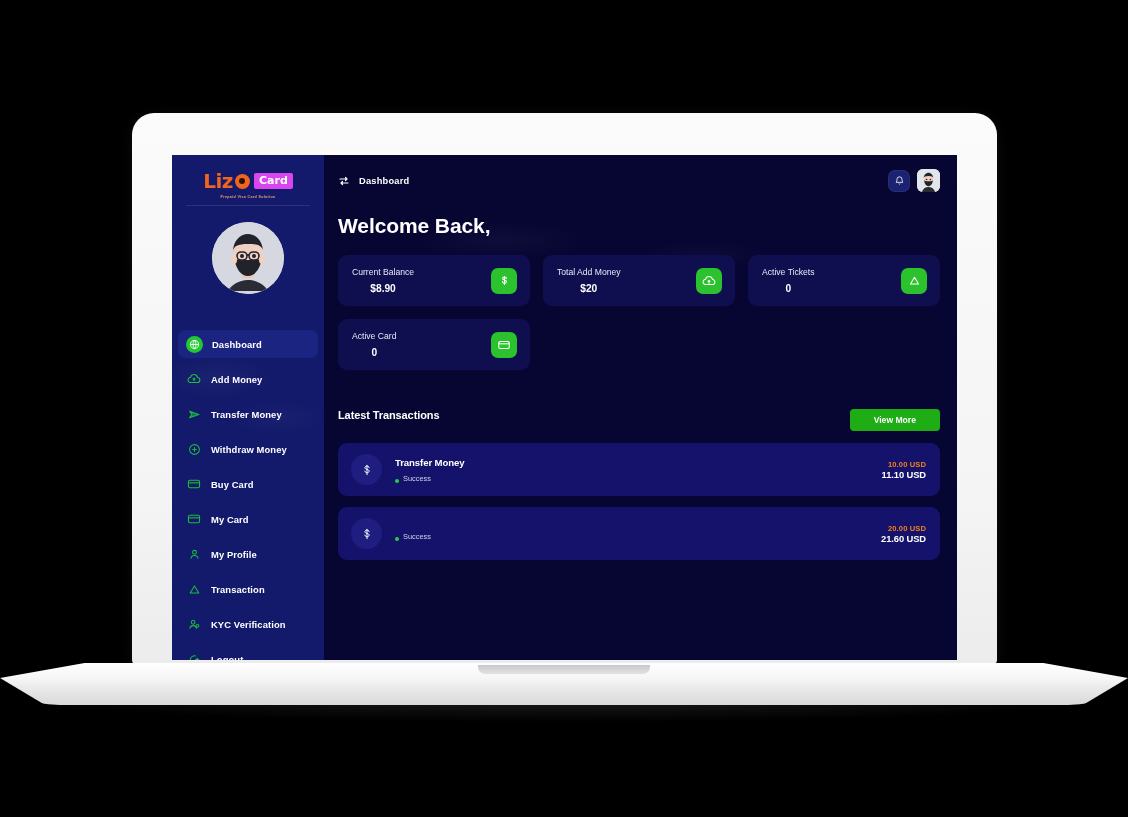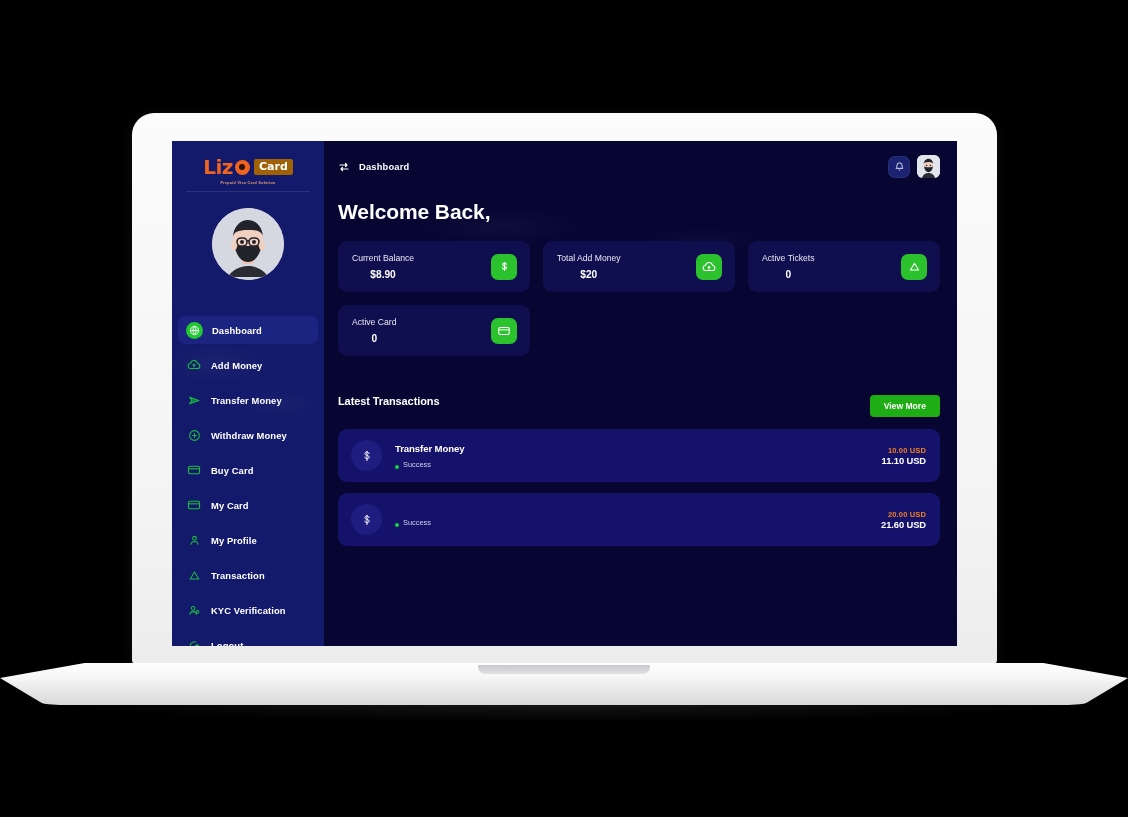--- a/index.html
+++ b/index.html
@@ -34,21 +34,21 @@
     border-radius:0 0 7px 7px;
   }
   #laptop-shadow {
     position:absolute; left:40px; top:700px;
     width:1048px; height:22px;
     background:radial-gradient(ellipse at 50% 0%, rgba(255,255,255,.10), rgba(255,255,255,0) 72%);
   }
 
   
   #screen {
-    position:absolute; left:172px; top:141px;
+    position:absolute; left:172px; top:155px;
     width:785px; height:505px;
     background:#070633;
     overflow:hidden;
     display:flex;
   }
 
   
   #sidebar {
     width:152px; height:100%;
     background:#131a6b;
@@ -72,21 +72,21 @@
   .logo-o {
     width:15px; height:15px; border-radius:50%;
     background:#f0641f; position:relative; margin:0 1px;
     display:inline-block;
   }
   .logo-o::after {
     content:""; position:absolute; left:4.5px; top:4.5px;
     width:6px; height:6px; border-radius:50%; background:#2a1205;
   }
   .logo-card {
-    background:#a16207; color:#ffffff; font-size:11px; font-weight:bold;
+    background:#d946ef; color:#ffffff; font-size:11px; font-weight:bold;
     padding:1.5px 5px 2px; border-radius:2px; margin-left:2px;
     font-family:"DejaVu Sans", sans-serif;
   }
   .logo-tag {
     font-size:3.6px; color:#f0a070; letter-spacing:.35px;
     margin-top:2px; font-weight:bold;
   }
   #brand-sep {
     height:1px; margin:6px 14px 0;
     background:rgba(255,255,255,.10);
@@ -175,21 +175,21 @@
   }
 
   
   #tx-head {
     display:flex; align-items:flex-start; justify-content:space-between;
     margin:39px 17px 0 14px; position:relative; z-index:2;
   }
   #tx-title { color:#ffffff; font-size:11px; font-weight:bold; letter-spacing:-.1px; }
   #view-more {
     background:#1ead14; color:#ffffff; font-size:8.6px; font-weight:bold;
-    padding:6px 14px; border-radius:4px; border:0; cursor:pointer;
+    padding:6px 24px; border-radius:4px; border:0; cursor:pointer;
     font-family:"Liberation Sans", sans-serif;
   }
 
   #tx-list { margin:12px 17px 0 14px; position:relative; z-index:2; }
   .tx-row {
     background:#14126b; border-radius:9px;
     height:53px; display:flex; align-items:center;
     padding:0 14px 0 13px; margin-bottom:11px;
   }
   .tx-ic {

